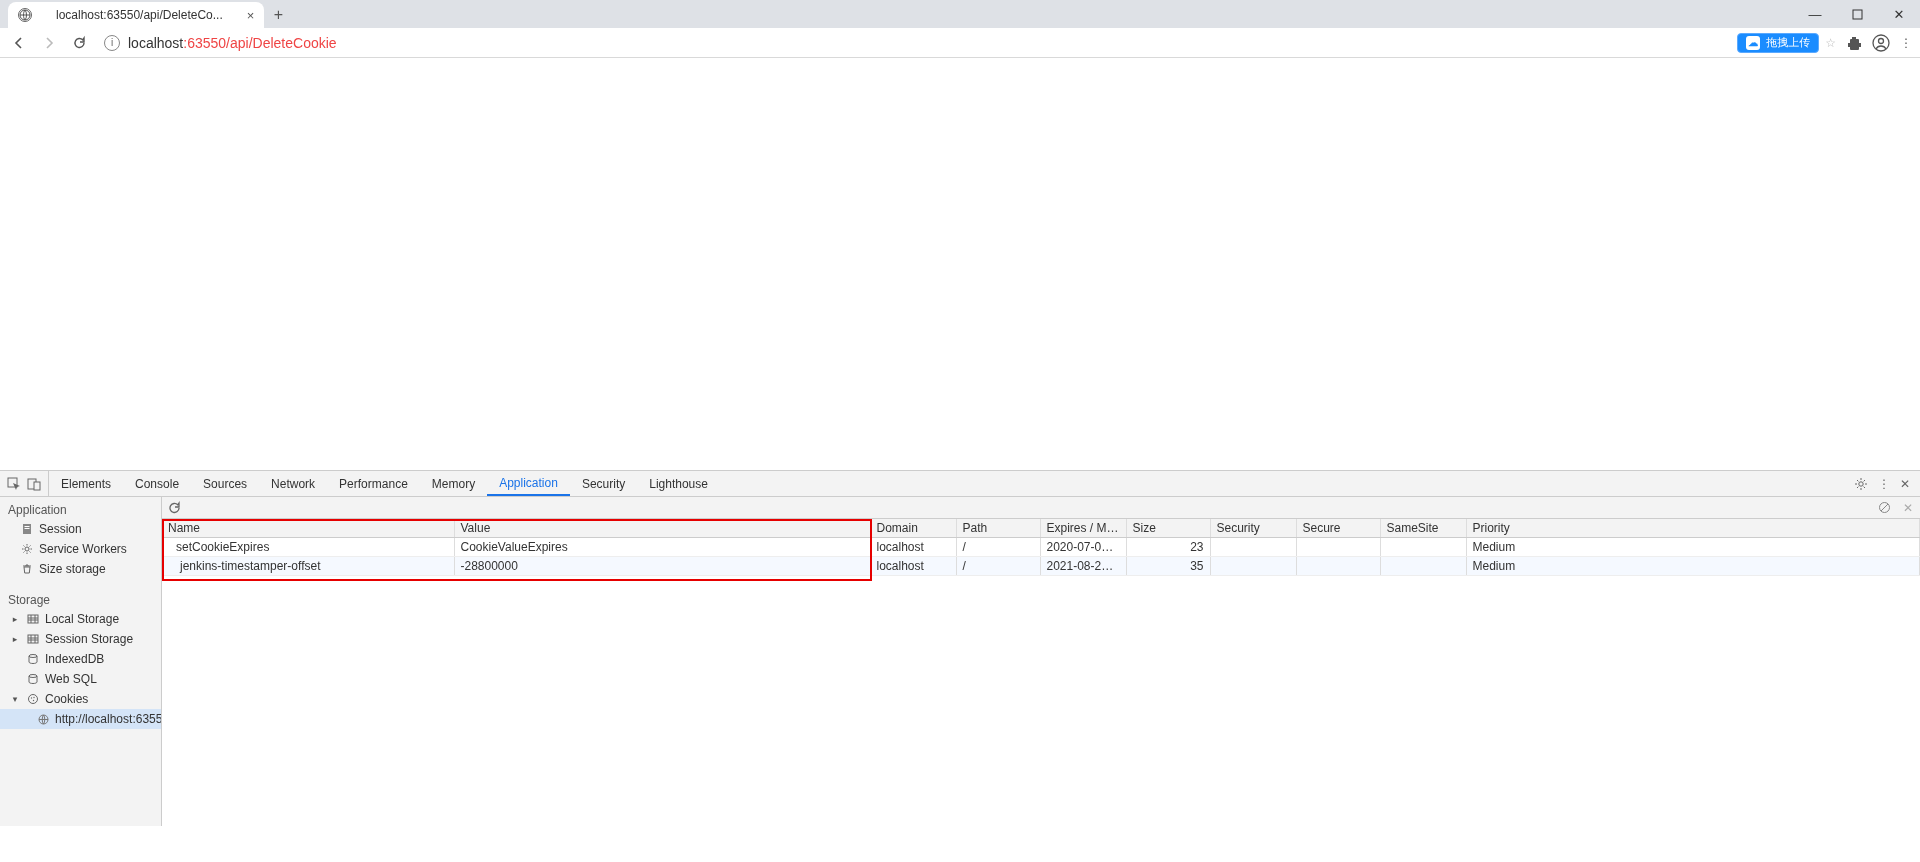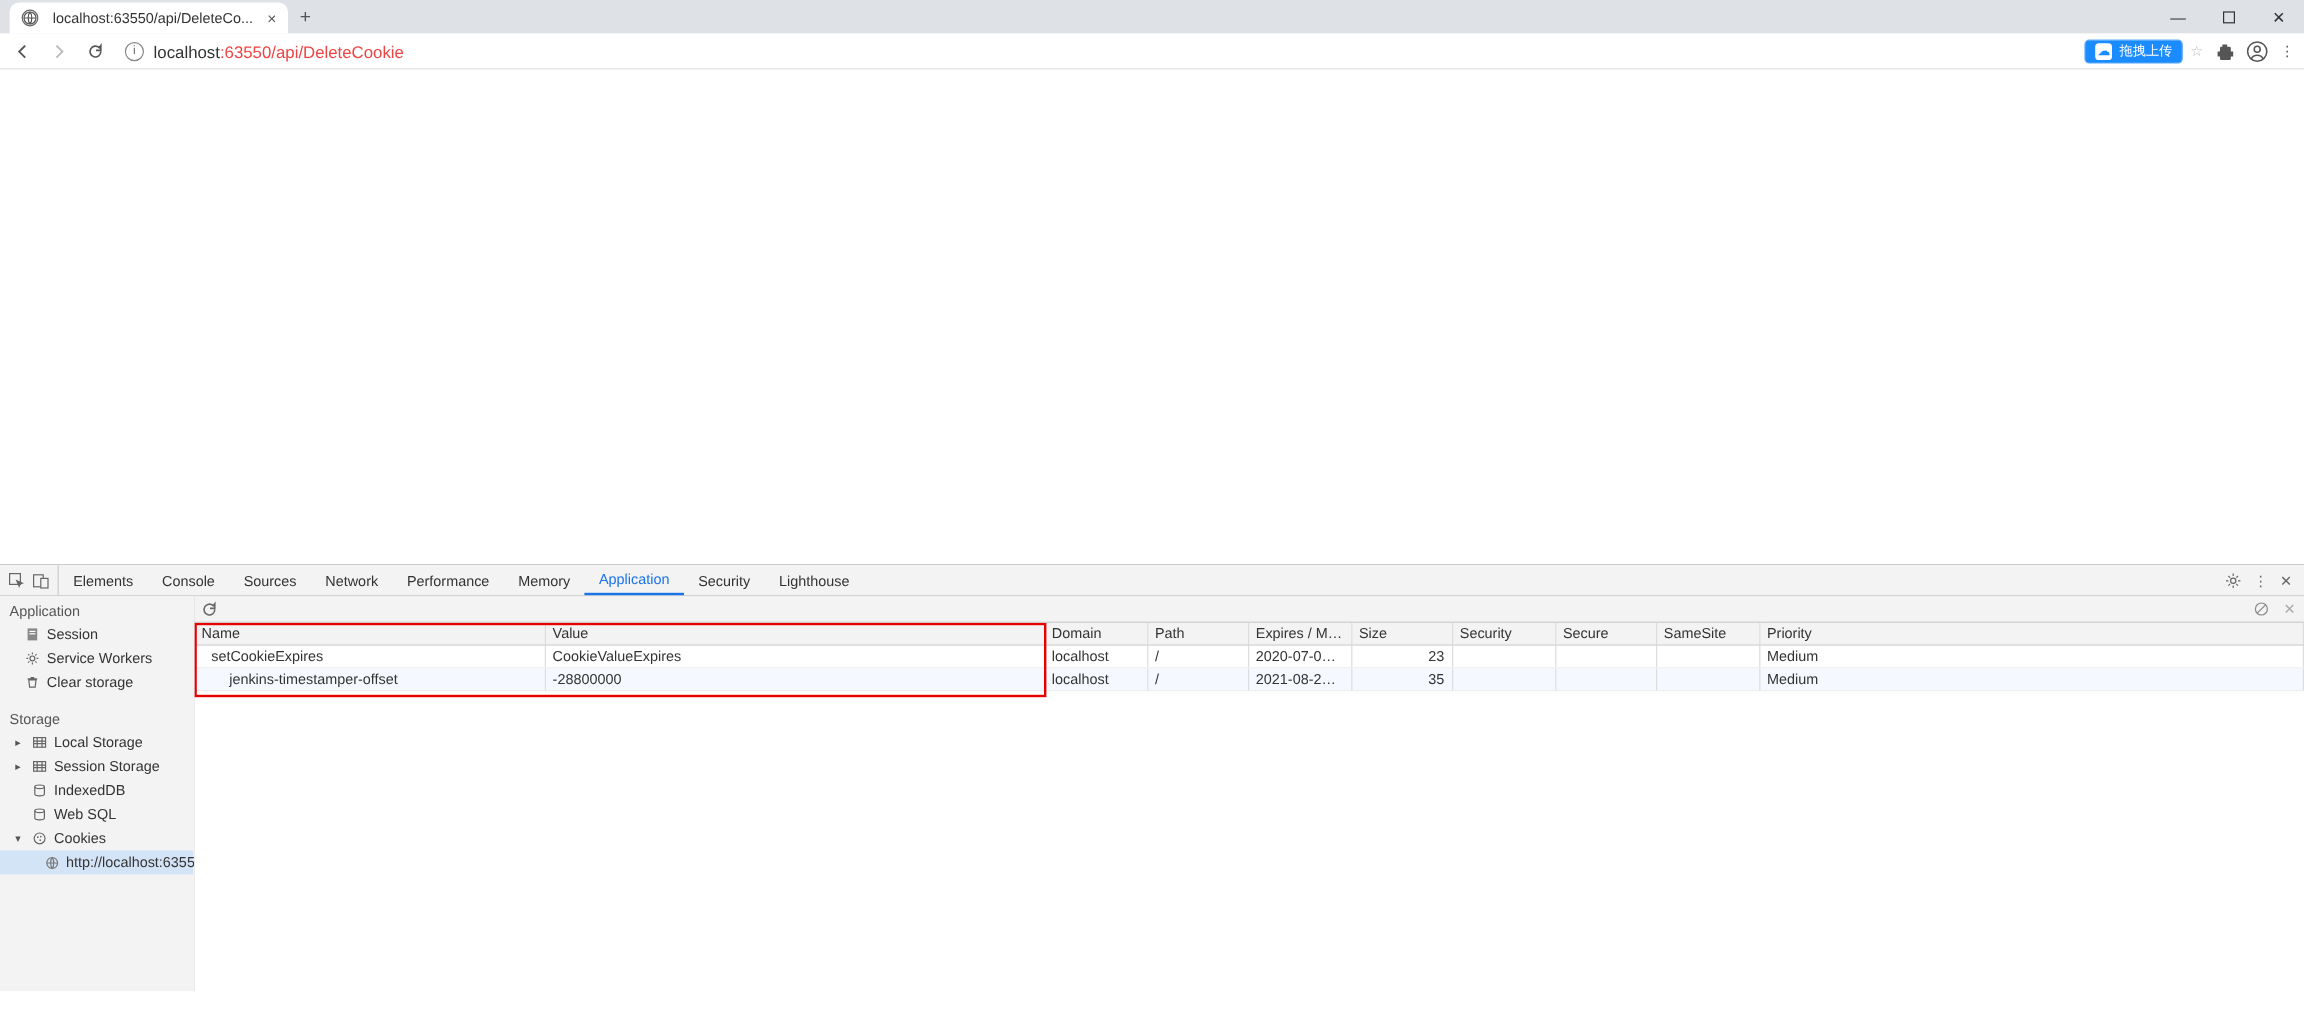--- a/index.html
+++ b/index.html
@@ -1,20 +1,20 @@
 <!DOCTYPE html>
 <html><head>
 <meta charset="utf-8">
 <style>
 * { margin: 0; padding: 0; box-sizing: border-box; font-family: "Segoe UI", Arial, sans-serif; }
 body { width: 1920px; height: 862px; background: #fff; overflow: hidden; font-size: 12px; color: #333; }
 
 
 .tabbar { height: 28px; background: #dee1e6; display: flex; align-items: flex-end; padding-left: 8px; }
-.tab { background: #fff; height: 26px; display: flex; align-items: center; padding: 0 10px; border-radius: 8px 8px 0 0; min-width: 180px; gap: 12px; font-size: 12px; color: #333; }
+.tab { background: #fff; height: 26px; display: flex; align-items: center; padding: 0 10px; border-radius: 8px 8px 0 0; min-width: 180px; gap: 24px; font-size: 12px; color: #333; }
 .tab .favicon { width: 14px; height: 14px; border: 1px solid #666; border-radius: 50%; display:flex; align-items:center; justify-content:center; font-size:9px; }
 .tab .close { margin-left: auto; font-size: 13px; color: #555; cursor: pointer; }
 .newtab { width: 28px; height: 26px; display:flex; align-items:center; justify-content:center; font-size:16px; color:#555; cursor:pointer; }
 .winctrls { margin-left: auto; display:flex; height: 28px; }
 .winctrls div { width: 42px; display:flex; align-items:center; justify-content:center; font-size:13px; color:#333; cursor:pointer; }
 
 
 .addrbar { height: 30px; background: #fff; border-bottom: 1px solid #d9d9d9; display:flex; align-items:center; padding: 0 8px; gap: 8px; }
 .navbtn { width: 22px; height: 22px; display:flex; align-items:center; justify-content:center; color:#555; cursor:pointer; }
 .navbtn.disabled { color:#bbb; }
@@ -216,21 +216,21 @@
               </svg>
             </span>
             <span>Service Workers</span>
           </div>
           <div class="sb-item">
             <span class="ic">
               <svg width="12" height="12" viewBox="0 0 12 12">
                 <path d="M3 4h6l-.7 6H3.7L3 4zM2 3h8M5 3V2h2v1" fill="none" stroke="#666"></path>
               </svg>
             </span>
-            <span>Clear storage</span>
+            <span>Size storage</span>
           </div>
         </div>
       <div class="sb-section" style="margin-top:8px;">Storage</div>
       <div id="sb-storage">
           <div class="sb-item" style="padding-left: 10px;">
             <span class="tree-toggle">▸</span>
             <span class="ic">
               <svg width="12" height="12" viewBox="0 0 12 12">
                 <rect x="1" y="2" width="10" height="8" fill="none" stroke="#666"></rect>
                 <path d="M1 5h10M1 7h10M4 2v8M8 2v8" stroke="#666"></path>
@@ -344,21 +344,21 @@
                 <td>localhost</td>
                 <td>/</td>
                 <td>2020-07-03T13:...</td>
                 <td class="num">23</td>
                 <td></td>
                 <td></td>
                 <td></td>
                 <td>Medium</td>
               </tr>
               <tr>
-                <td style="padding-left: 29px; margin-top: 32px;">jenkins-timestamper-offset</td>
+                <td style="padding-left: 18px; margin-top: 32px;">jenkins-timestamper-offset</td>
                 <td>-28800000</td>
                 <td>localhost</td>
                 <td>/</td>
                 <td>2021-08-23T05:...</td>
                 <td class="num">35</td>
                 <td></td>
                 <td></td>
                 <td></td>
                 <td>Medium</td>
               </tr>

